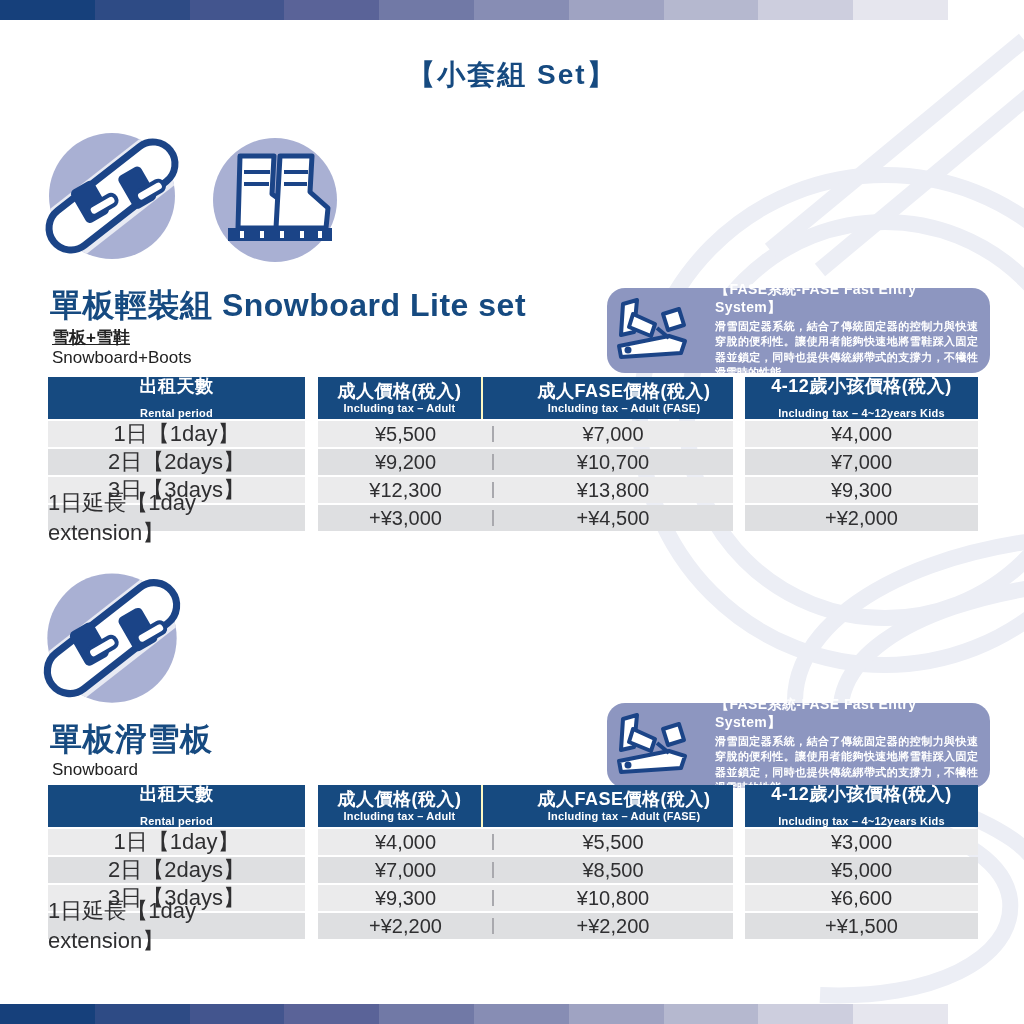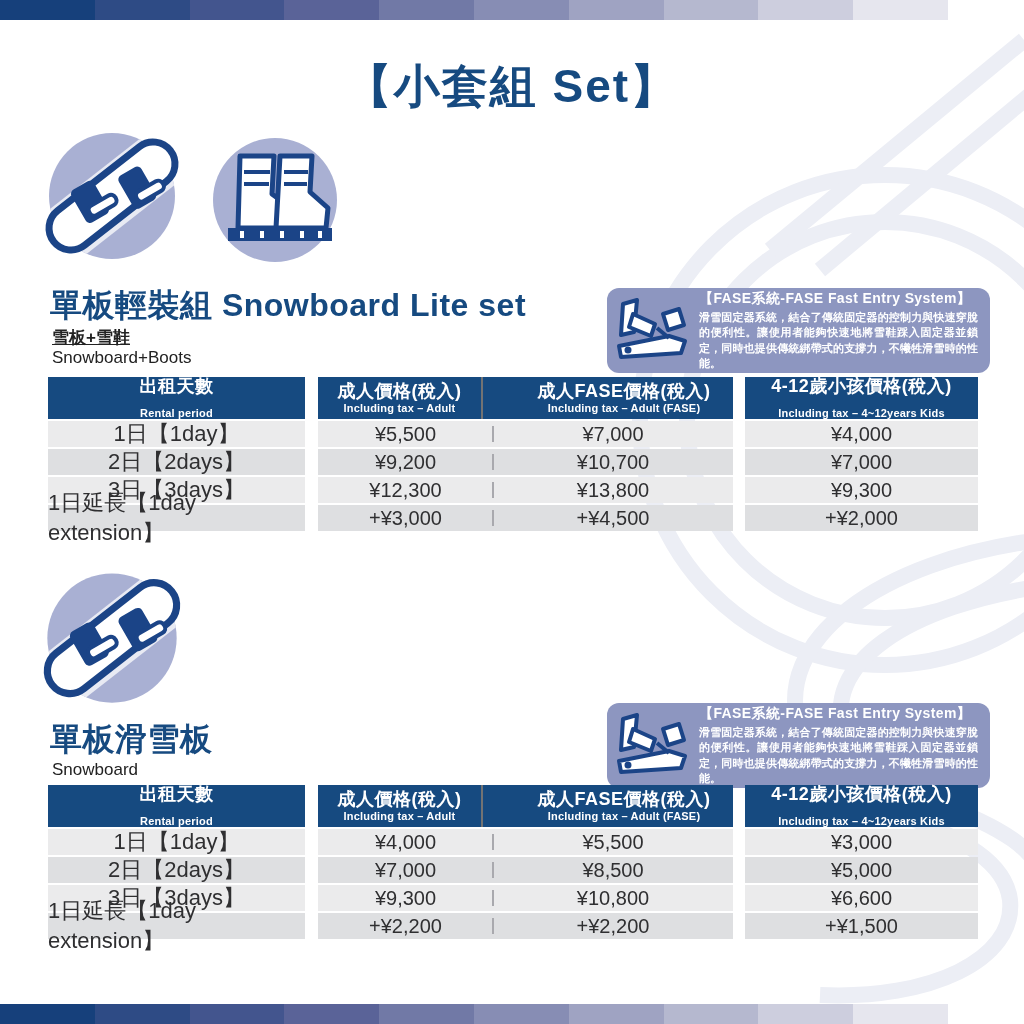--- a/index.html
+++ b/index.html
@@ -10,47 +10,47 @@
   .grad-bar.top{top:0;}
   .grad-bar.bottom{bottom:0;}
   .grad-bar .seg{flex:1;}
   .s0{background:#16407b}.s1{background:#2e4b85}.s2{background:#43558e}.s3{background:#5a6398}
   .s4{background:#7179a6}.s5{background:#878db4}.s6{background:#9fa3c2}.s7{background:#b5b8cf}
   .s8{background:#cdcede}.s9{background:#e6e6ee}
   
   #watermark{position:absolute;inset:0;z-index:0;}
   .layer{position:absolute;z-index:1;}
   
-  .page-title{top:56px;left:0;width:100%;text-align:center;font-size:46px;font-weight:bold;
+  .page-title{top:56px;left:0;width:100%;text-align:center;font-size:28px;font-weight:bold;
               color:#164a80;letter-spacing:2px;}
   
   .sec-heading{font-size:32px;font-weight:bold;color:#164a80;letter-spacing:0.5px;}
   .sec-sub-bold{font-size:17px;font-weight:bold;color:#222;text-decoration:underline;}
   .sec-sub{font-size:17px;color:#222;}
   
   .fase-box{position:absolute;left:607px;width:383px;height:85px;background:#8d96c0;
-            border-radius:12px;display:flex;align-items:center;padding:0;z-index:1;}
+            border-radius:18px;display:flex;align-items:center;padding:0;z-index:1;gap:16px;}
   .fase-icon-wrap{width:92px;display:flex;justify-content:center;flex-shrink:0;}
   .fase-text{flex:1;padding-right:12px;}
   .fase-title{color:#fff;font-weight:bold;font-size:14px;letter-spacing:0.4px;margin-bottom:2px;}
   .fase-body{color:#fff;font-size:11px;line-height:1.38;text-align:justify;font-weight:bold;}
   
   .price-table{position:absolute;left:48px;width:930px;z-index:1;}
   .thead{display:flex;height:42px;}
   .th{background:#164a80;color:#fff;display:flex;flex-direction:column;justify-content:space-between;
       align-items:center;height:42px;}
   .th .main{font-size:18px;font-weight:bold;line-height:1.1;letter-spacing:0.5px;}
   .th .sub{font-size:11px;font-weight:bold;margin-top:1px;letter-spacing:0.2px;}
   .w1{width:257px;margin-right:13px;}
   .w23{width:415px;}
   .w4{width:233px;margin-left:12px;}
   .th-split{flex-direction:row;padding:0;}
   .th-col{display:flex;flex-direction:column;justify-content:center;align-items:center;height:100%;}
   .th-col.a{width:175px;}
-  .th-col.b{width:268px;border-left:2px solid #737373;box-sizing:border-box;padding-left:32px;}
+  .th-col.b{width:268px;border-left:2px solid #fef9c3;box-sizing:border-box;padding-left:32px;}
   .trow{display:flex;height:26px;margin-top:2px;}
   .td{display:flex;align-items:center;justify-content:center;color:#2f2f31;}
   .td.period{font-size:22px;}
   .td.price{font-size:20px;}
   .cell-split{display:flex;position:relative;}
   .cell-split .divider{position:absolute;left:174px;top:5px;bottom:5px;width:1.5px;background:#a9a9ae;}
   .cell-split .pa{width:175px;}
   .cell-split .pb{width:240px;}
   .row-light{background:#ebebec;}
   .row-dark{background:#dedfe1;}

